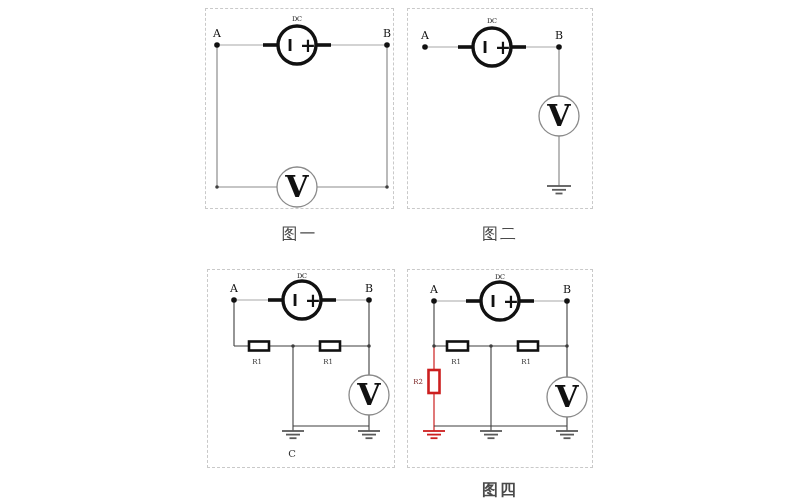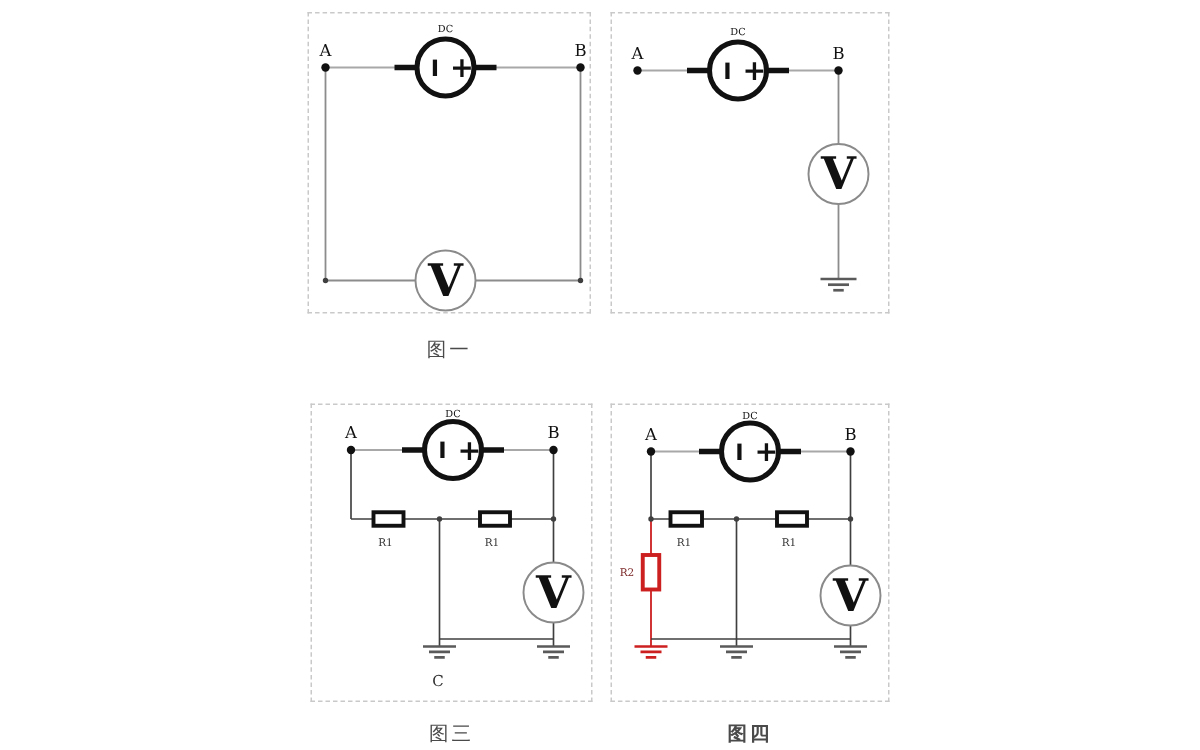--- a/index.html
+++ b/index.html
@@ -1,20 +1,20 @@
 <!DOCTYPE html>
 <html style="--c-accent_red: #cc1f1f; --c-r2_label: #7a2424; --c-wire_light: #a8a8a8; --c-wire_mid: #8c8c8c; --c-wire_dark: #3f3f3f; --c-gnd_gray: #5a5a5a; --c-vm_ring: #8a8a8a; --c-ink: #111111; --c-caption: #4a4a4a; --c-border_dash: #c9c9c9;"><head>
 <meta charset="utf-8">
 <style>
   html,body{margin:0;padding:0;background:#ffffff;}
   #stage{position:relative;width:800px;height:500px;background:#fff;overflow:hidden;
          font-family:"DejaVu Serif",serif;}
   .panel{position:absolute;border:1px dashed var(--c-border_dash);background:#fff;box-sizing:border-box;}
   .panel svg{display:block;}
-  .caption{position:absolute;text-align:center;font-size:13px;letter-spacing:2px;
+  .caption{position:absolute;text-align:center;font-size:16px;letter-spacing:2px;
            color:var(--c-caption);font-family:"DejaVu Sans",sans-serif;}
   
   .wire-light{stroke:var(--c-wire_light);stroke-width:1.2;fill:none;}
   .wire-mid{stroke:var(--c-wire_mid);stroke-width:1.2;fill:none;}
   .wire-dark{stroke:var(--c-wire_dark);stroke-width:1.1;fill:none;}
   .wire-red{stroke:var(--c-accent_red);stroke-width:1.2;fill:none;}
   
   .src-circle{fill:#fff;stroke:var(--c-ink);stroke-width:3.4;}
   .stub{stroke:var(--c-ink);stroke-width:3.6;fill:none;}
   .vm-circle{fill:#fff;stroke:var(--c-vm_ring);stroke-width:1.3;}
@@ -93,20 +93,21 @@
         <line x1="139" y1="177" x2="163" y2="177"></line>
         <line x1="144" y1="180.8" x2="158" y2="180.8"></line>
         <line x1="147.5" y1="184.5" x2="154.5" y2="184.5"></line>
       </g>
       <circle class="node-dot" cx="17" cy="38" r="2.8"></circle>
       <circle class="node-dot" cx="151" cy="38" r="2.8"></circle>
       <text class="lbl" x="17" y="30" text-anchor="middle">A</text>
       <text class="lbl" x="151" y="30" text-anchor="middle">B</text>
     </svg>
   </div>
+  <div class="caption" style="left:407px;top:224px;width:186px;">图二</div>
 
   <div class="panel" style="left:207px;top:269px;width:188px;height:199px;">
     <svg width="186" height="197" viewBox="0 0 186 197">
       <g>
         <line class="wire-light" x1="26" y1="30" x2="161" y2="30"></line>
         <line class="wire-dark" x1="26" y1="30" x2="26" y2="76"></line>
         <line class="wire-dark" x1="26" y1="76" x2="161" y2="76"></line>
         <line class="wire-dark" x1="85" y1="76" x2="85" y2="161"></line>
         <line class="wire-dark" x1="161" y1="30" x2="161" y2="105"></line>
         <line class="wire-dark" x1="161" y1="145" x2="161" y2="161"></line>
@@ -144,21 +145,20 @@
       </g>
       <circle class="node-dot" cx="26" cy="30" r="2.8"></circle>
       <circle class="node-dot" cx="161" cy="30" r="2.8"></circle>
       <circle class="jct-dot" cx="85" cy="76" r="1.8"></circle>
       <circle class="jct-dot" cx="161" cy="76" r="1.8"></circle>
       <text class="lbl" x="26" y="22" text-anchor="middle">A</text>
       <text class="lbl" x="161" y="22" text-anchor="middle">B</text>
       <text class="lbl-c" x="84" y="187" text-anchor="middle">C</text>
     </svg>
   </div>
-  <div class="caption" style="left:207px;top:480px;width:188px;">图三</div>
 
   <div class="panel" style="left:407px;top:269px;width:186px;height:199px;">
     <svg width="184" height="197" viewBox="0 0 184 197">
       <g>
         <line class="wire-light" x1="26" y1="31" x2="159" y2="31"></line>
         <line class="wire-dark" x1="26" y1="31" x2="26" y2="76"></line>
         <line class="wire-dark" x1="26" y1="76" x2="159" y2="76"></line>
         <line class="wire-red" x1="26" y1="76" x2="26" y2="100"></line>
         <line class="wire-red" x1="26" y1="123" x2="26" y2="161"></line>
         <line class="wire-dark" x1="83" y1="76" x2="83" y2="161"></line>

